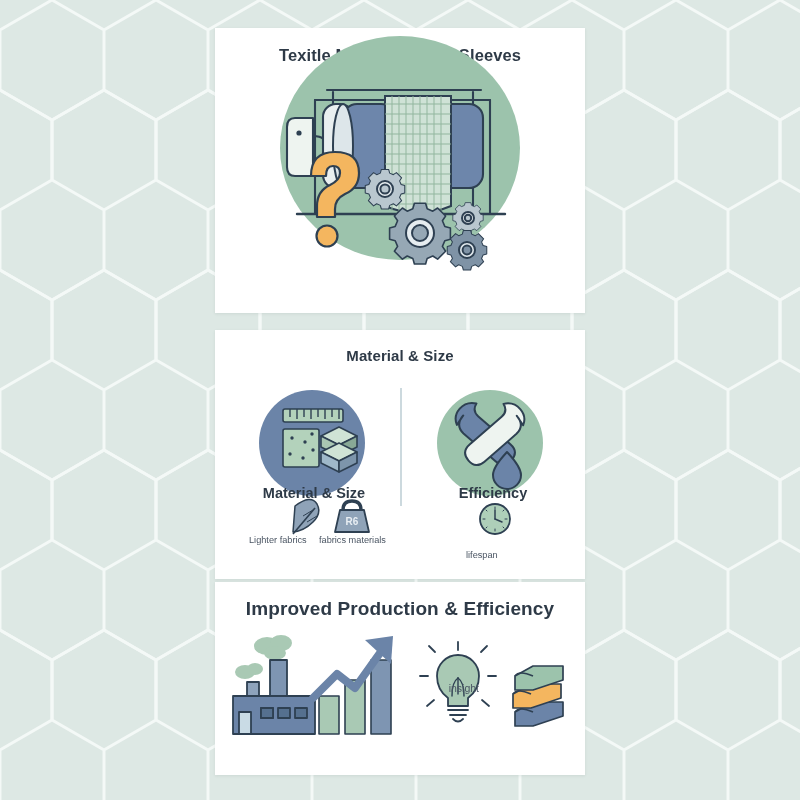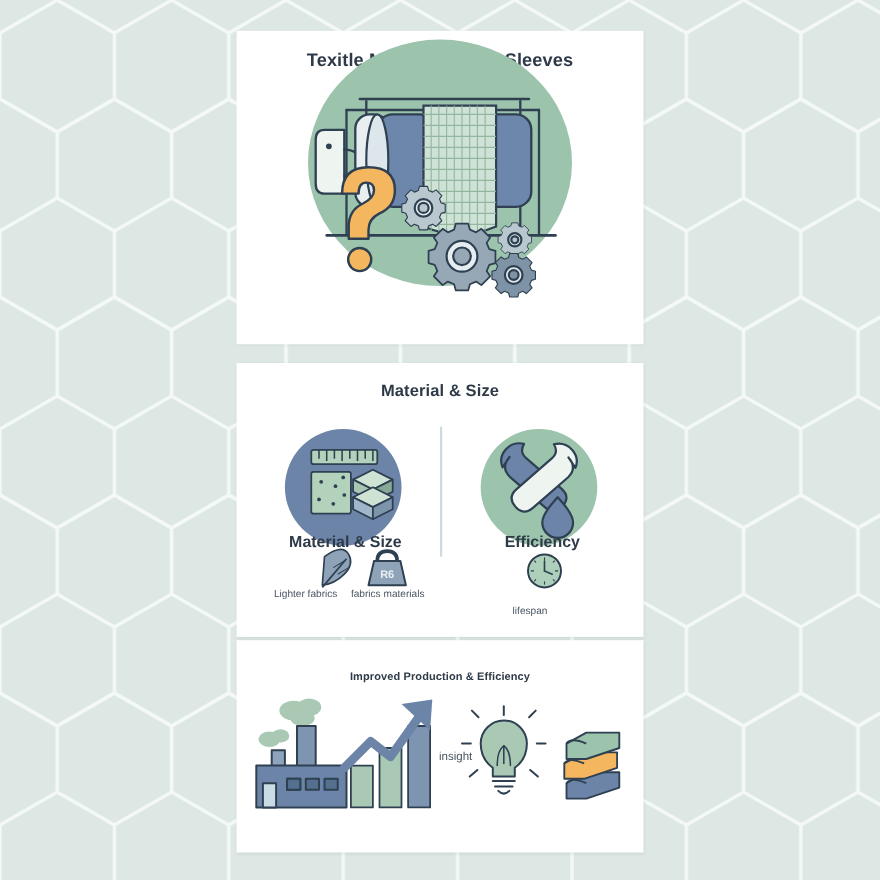--- a/index.html
+++ b/index.html
@@ -27,21 +27,21 @@
 
   .card-title{
     position:absolute;left:0;width:100%;
     text-align:center;
     color:#2e3a47;
     font-weight:bold;
     letter-spacing:.1px;
   }
   #card-1 .card-title{top:18px;font-size:16.5px;}
   #card-2 .card-title{top:17px;font-size:15px;}
-  #card-3 .card-title{top:28px;font-size:10px;}
+  #card-3 .card-title{top:16px;font-size:19px;}
 
   .art{position:absolute;left:0;top:0;width:370px;}
 
   
   .col-heading{
     position:absolute;
     text-align:center;
     font-size:14.5px;
     font-weight:bold;
     color:#2e3a47;
@@ -63,21 +63,21 @@
   #lbl-lifespan{left:251px;top:220px;}
 
   #divider{
     position:absolute;left:185px;top:58px;
     width:1.5px;height:118px;background:#ccd9de;
   }
 
   
   #lbl-insight{
     position:absolute;left:184px;top:100px;width:80px;
-    text-align:left;font-size:10.5px;color:#4a5563;
+    text-align:right;font-size:10.5px;color:#4a5563;
   }
 </style>
 </head>
 <body>
 
 <svg id="hex-bg" viewBox="0 0 800 800" xmlns="http://www.w3.org/2000/svg">
   <defs>
     <pattern id="hexpat" width="104" height="180" patternUnits="userSpaceOnUse">
       <rect width="104" height="180" fill="#dde8e4"></rect>
       <g fill="none" stroke="#f4f9f7" stroke-width="3">

